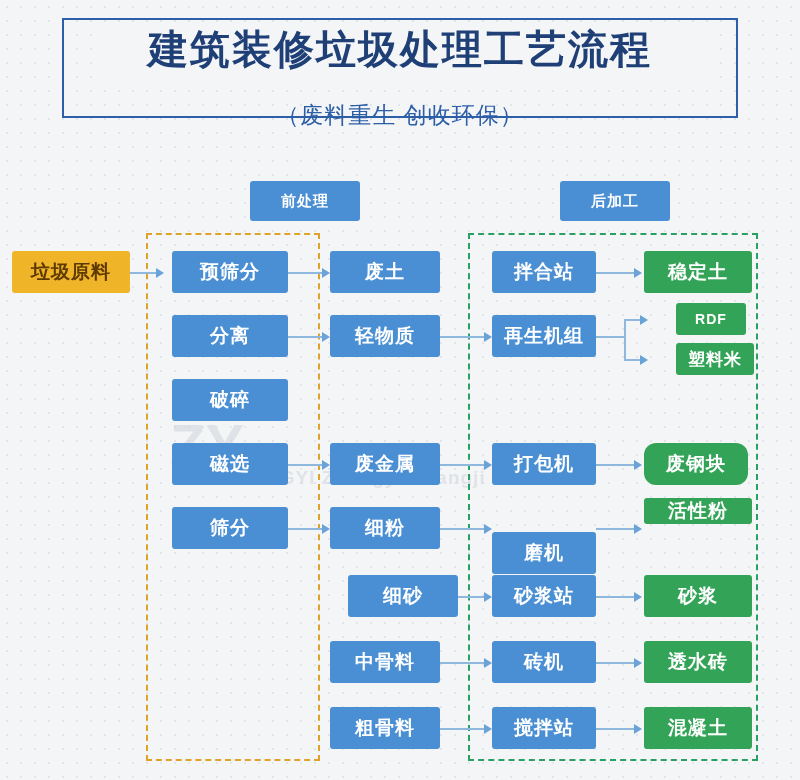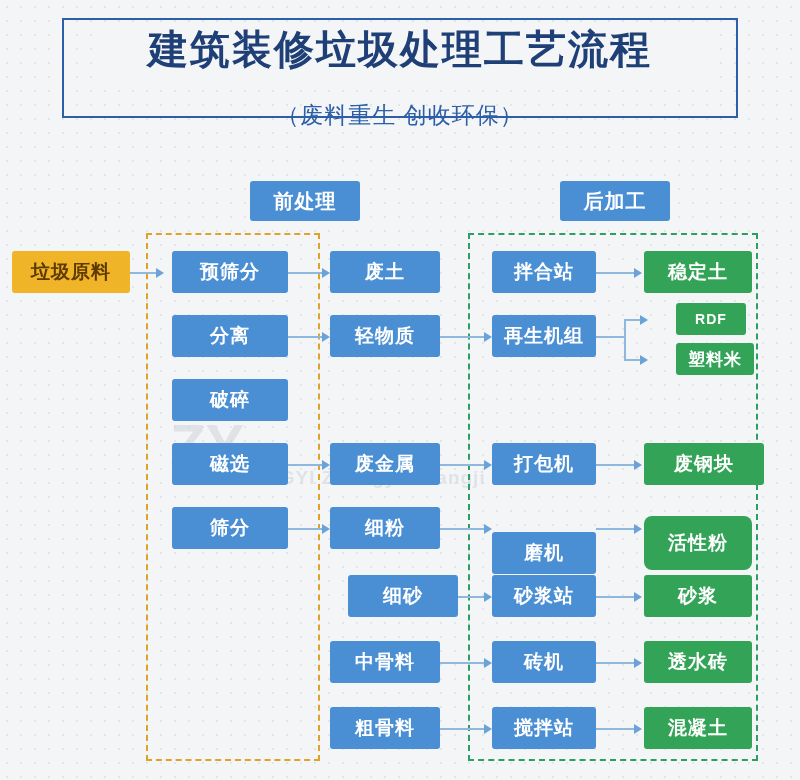--- a/index.html
+++ b/index.html
@@ -80,21 +80,21 @@
     display:flex;align-items:center;justify-content:center;
     color:#ffffff;font-size:19px;font-weight:bold;
     border-radius:3px;
     z-index:4;
     letter-spacing:1px;
   }
   .blue{background:#4a8fd4;}
   .green{background:#33a457;}
   .orange{background:#f0b429;color:#5d3a00;}
   .stage{
-    background:#4a8fd4;font-size:20px;
+    background:#4a8fd4;font-size:15px;
   }
   .line{
     position:absolute;background:#8fb8de;z-index:3;
   }
   .arrow{
     position:absolute;width:0;height:0;z-index:4;
     border-top:5px solid transparent;
     border-bottom:5px solid transparent;
     border-left:8px solid #6ba3d8;
   }
@@ -200,17 +200,17 @@
 <div class="box blue" style="left:492px;top:315px;width:104px;height:42px;">再生机组</div>
 <div class="box blue" style="left:492px;top:443px;width:104px;height:42px;">打包机</div>
 <div class="box blue" style="left:492px;top:507px;width:104px;height:42px;margin-top:25px;">磨机</div>
 <div class="box blue" style="left:492px;top:575px;width:104px;height:42px;">砂浆站</div>
 <div class="box blue" style="left:492px;top:641px;width:104px;height:42px;">砖机</div>
 <div class="box blue" style="left:492px;top:707px;width:104px;height:42px;">搅拌站</div>
 
 <div class="box green" style="left:644px;top:251px;width:108px;height:42px;">稳定土</div>
 <div class="box green" style="left:676px;top:303px;width:70px;height:32px;font-size:14px;">RDF</div>
 <div class="box green" style="left:676px;top:343px;width:78px;height:32px;font-size:17px;">塑料米</div>
-<div class="box green" style="left:644px;top:443px;width:120px;height:42px;">废钢块</div>
-<div class="box green" style="left:644px;top:516px;width:108px;height:54px;border-radius:8px;">活性粉</div>
+<div class="box green" style="left:644px;top:443px;width:104px;height:42px;border-radius:12px;">废钢块</div>
+<div class="box green" style="left:644px;top:498px;width:108px;height:26px;">活性粉</div>
 <div class="box green" style="left:644px;top:575px;width:108px;height:42px;">砂浆</div>
 <div class="box green" style="left:644px;top:641px;width:108px;height:42px;">透水砖</div>
 <div class="box green" style="left:644px;top:707px;width:108px;height:42px;">混凝土</div>
 
 </body></html>

